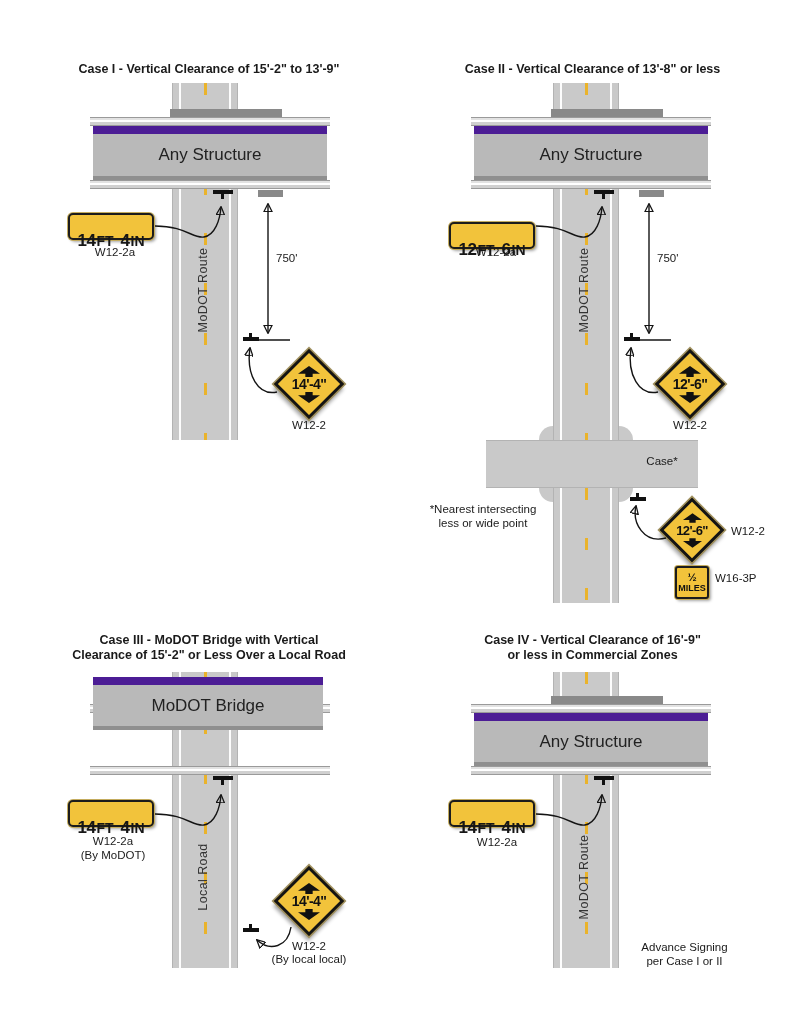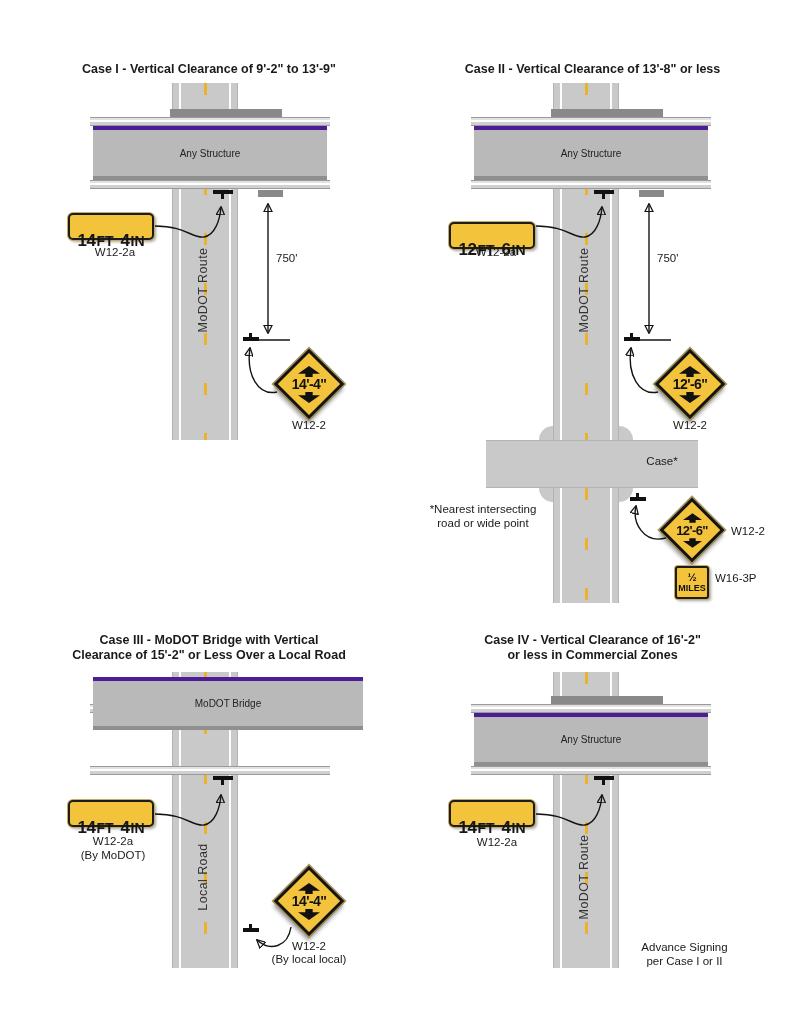--- a/index.html
+++ b/index.html
@@ -23,22 +23,22 @@
   .fillet { position:absolute; width:14px; height:14px; background:#c9c9c9; }
   .fillet.tl { border-top-left-radius:100%; }
   .fillet.tr { border-top-right-radius:100%; }
   .fillet.bl { border-bottom-left-radius:100%; }
   .fillet.br { border-bottom-right-radius:100%; }
   .rail {
     position:absolute; height:9px;
     background:linear-gradient(to bottom,#9a9a9a 0 1px,#e2e2e2 1px 3px,#ffffff 3px 5px,#d0d0d0 5px 8px,#9a9a9a 8px 9px);
   }
   .sbody {
-    position:absolute; background:#b9b9b9; border-top:4px solid #4c1d95; border-bottom:4px solid #8f8f8f;
-    display:flex; align-items:center; justify-content:center; font-size:10px; color:#222;
+    position:absolute; background:#b9b9b9; border-top:8px solid #4c1d95; border-bottom:4px solid #8f8f8f;
+    display:flex; align-items:center; justify-content:center; font-size:17px; color:#222;
   }
   .darkband { position:absolute; background:#898989; }
   .postbar { position:absolute; background:#111; }
   .csign {
     position:absolute; width:86px; height:27px; background:#f2c33b;
     border:2px solid #1c1c1c; border-radius:5px;
     box-shadow:0 0 0 1px #c4ac5e, 2px 2px 3px rgba(0,0,0,.35);
     display:flex; align-items:center; justify-content:center;
   }
   .csign-text { display:flex; align-items:baseline; font-weight:bold; color:#161616;margin-top:28px; }
@@ -76,21 +76,21 @@
   .plaque .fr { font-size:11px; line-height:11px; }
   .plaque .un { font-size:9px; line-height:10px; }
   #overlay { position:absolute; left:0; top:0; pointer-events:none; }
   #overlay path { stroke:#141414; stroke-width:1.4; fill:none; }
 </style>
 </head>
 <body>
 
 <div id="canvas">
 
-  <div class="title" style="left:28px;top:62px;width:362px">Case I - Vertical Clearance of 9'-2" to 13'-9"</div>
+  <div class="title" style="left:28px;top:62px;width:362px">Case I - Vertical Clearance of 15'-2" to 13'-9"</div>
 
   <div class="roadv" style="left:172px;top:83px;width:66px;height:357px">
     <div class="edge l"></div>
     <div class="edge r"></div>
     <div class="centerdash"></div>
   </div>
 
   <div class="darkband" style="left:170px;top:109px;width:112px;height:8px"></div>
   <div class="rail" style="left:90px;top:117px;width:240px"></div>
   <div class="sbody" style="left:93px;top:126px;width:234px;height:54px">
@@ -188,21 +188,21 @@
       <div class="dtxt">12'-6"</div>
       <svg class="dArrow down" viewBox="0 0 24 12">
           <path d="M12 0 L24 8.5 L16 8.5 L16 12 L8 12 L8 8.5 L0 8.5 Z"></path>
         </svg>
     </div>
   </div>
   <div class="label c" style="left:650px;top:419px;width:80px">W12-2</div>
 
   <div class="label c" style="left:617px;top:455px;width:90px">Case*</div>
   <div class="label c pre" style="left:402px;top:503px;width:162px">*Nearest intersecting
-road or wide point</div>
+less or wide point</div>
 
   <div class="postbar" style="left:630px;top:497px;width:16px;height:4px"></div>
   <div class="postbar" style="left:636px;top:493px;width:3px;height:4px"></div>
 
   <div class="diamond sm" style="left:669px;top:507px;width:46px;height:46px">
     <div class="dinner">
       <svg class="dArrow" viewBox="0 0 24 12">
           <path d="M12 0 L24 8.5 L16 8.5 L16 12 L8 12 L8 8.5 L0 8.5 Z"></path>
         </svg>
       <div class="dtxt">12'-6"</div>
@@ -223,21 +223,21 @@
 Clearance of 15'-2" or Less Over a Local Road</div>
 
   <div class="roadv" style="left:172px;top:672px;width:66px;height:296px">
     <div class="edge l"></div>
     <div class="edge r"></div>
     <div class="centerdash"></div>
   </div>
 
   <div class="darkband" style="left:170px;top:696px;width:112px;height:8px"></div>
   <div class="rail" style="left:90px;top:704px;width:240px"></div>
-  <div class="sbody" style="left:93px;top:677px;width:270px;height:53px">
+  <div class="sbody" style="left:93px;top:677px;width:230px;height:53px">
     <span>MoDOT Bridge</span>
   </div>
   <div class="rail" style="left:90px;top:766px;width:240px"></div>
 
   <div class="postbar" style="left:213px;top:776px;width:20px;height:4px"></div>
   <div class="postbar" style="left:221px;top:780px;width:3px;height:5px"></div>
 
   <div class="csign" style="left:68px;top:800px">
     <div class="csign-text">
       <span class="big">14</span>
@@ -263,21 +263,21 @@
         </svg>
     </div>
   </div>
 
   <div class="postbar" style="left:243px;top:928px;width:16px;height:4px"></div>
   <div class="postbar" style="left:249px;top:924px;width:3px;height:4px"></div>
 
   <div class="label c" style="left:269px;top:940px;width:80px">W12-2</div>
   <div class="label c" style="left:239px;top:953px;width:140px">(By local local)</div>
 
-  <div class="title" style="left:410px;top:633px;width:365px">Case IV - Vertical Clearance of 16'-2"
+  <div class="title" style="left:410px;top:633px;width:365px">Case IV - Vertical Clearance of 16'-9"
 or less in Commercial Zones</div>
 
   <div class="roadv" style="left:553px;top:672px;width:66px;height:296px">
     <div class="edge l"></div>
     <div class="edge r"></div>
     <div class="centerdash"></div>
   </div>
 
   <div class="darkband" style="left:551px;top:696px;width:112px;height:8px"></div>
   <div class="rail" style="left:471px;top:704px;width:240px"></div>

